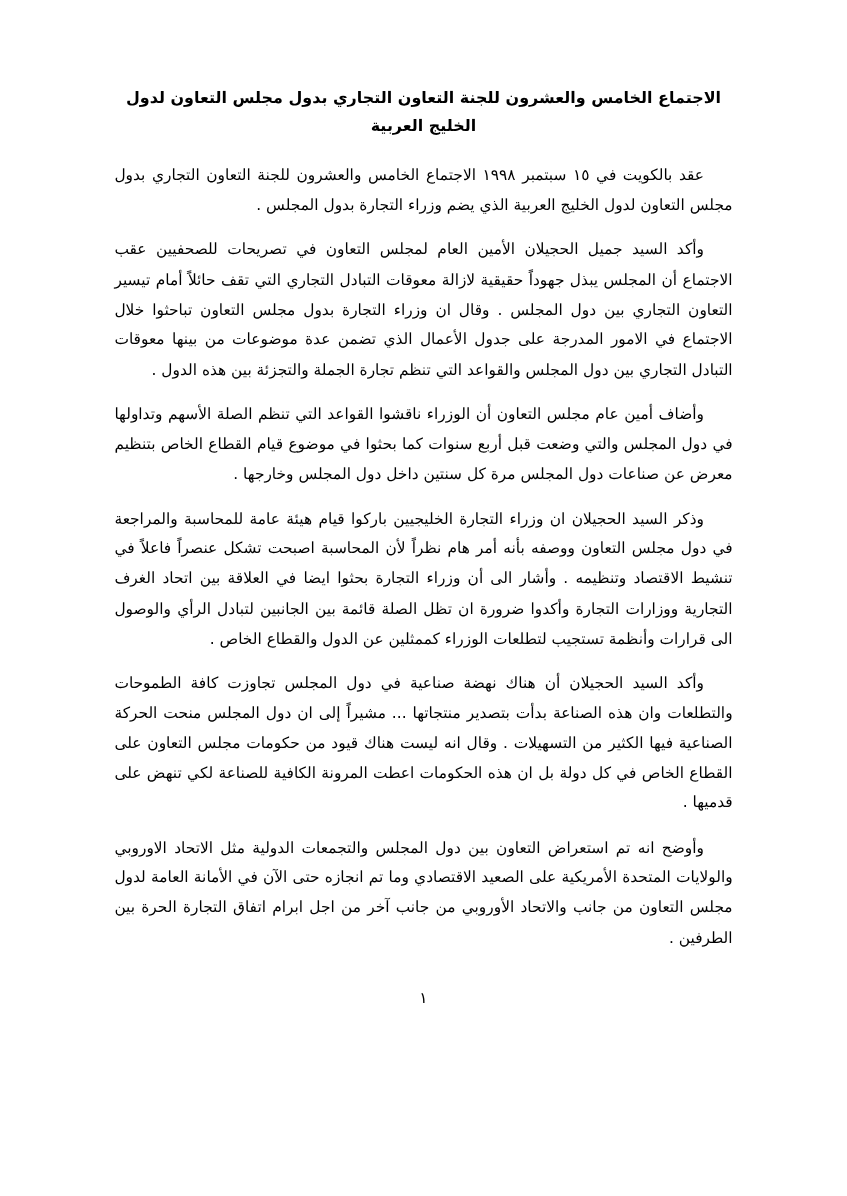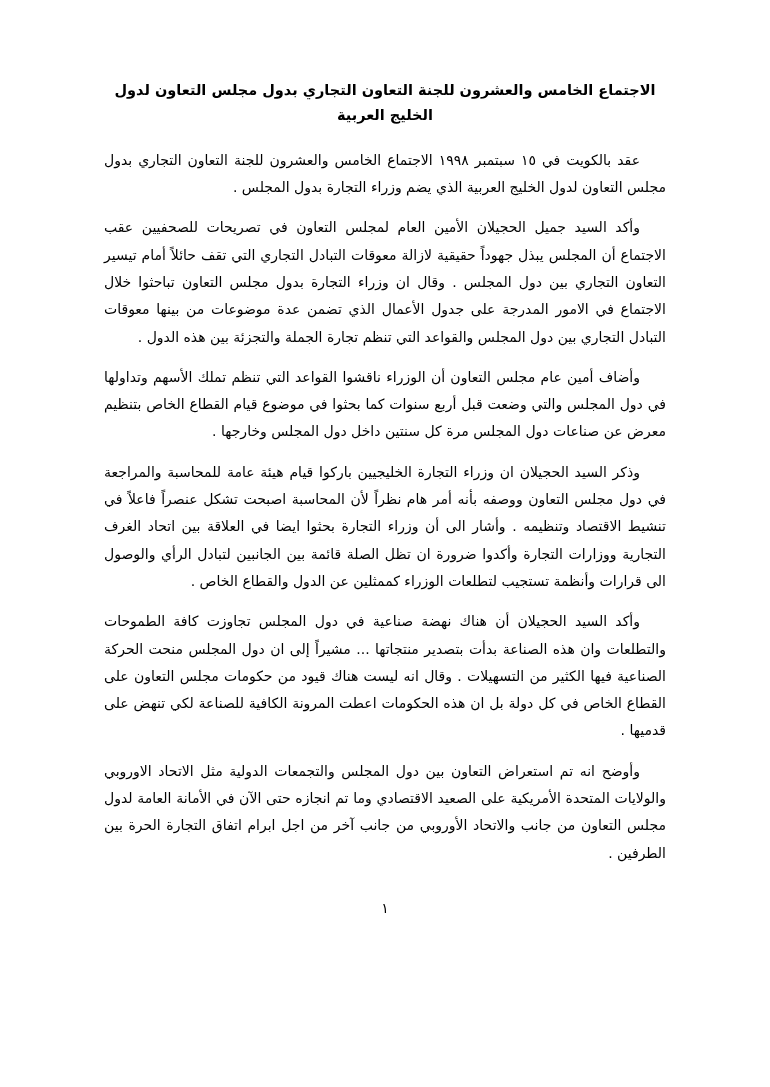--- a/index.html
+++ b/index.html
@@ -64,21 +64,21 @@
 
 <div class="page">
 
   <h1 class="doc-title">
     <span>الاجتماع الخامس والعشرون للجنة التعاون التجاري بدول مجلس التعاون لدول الخليج العربية</span>
   </h1>
 
   <div class="body-text">
     <p class="para">عقد بالكويت في ١٥ سبتمبر ١٩٩٨ الاجتماع الخامس والعشرون للجنة التعاون التجاري بدول مجلس التعاون لدول الخليج العربية الذي يضم وزراء التجارة بدول المجلس .</p>
     <p class="para">وأكد السيد جميل الحجيلان الأمين العام لمجلس التعاون في تصريحات للصحفيين عقب الاجتماع أن المجلس يبذل جهوداً حقيقية لازالة معوقات التبادل التجاري التي تقف حائلاً أمام تيسير التعاون التجاري بين دول المجلس . وقال ان وزراء التجارة بدول مجلس التعاون تباحثوا خلال الاجتماع في الامور المدرجة على جدول الأعمال الذي تضمن عدة موضوعات من بينها معوقات التبادل التجاري بين دول المجلس والقواعد التي تنظم تجارة الجملة والتجزئة بين هذه الدول .</p>
-    <p class="para">وأضاف أمين عام مجلس التعاون أن الوزراء ناقشوا القواعد التي تنظم تملك الأسهم وتداولها في دول المجلس والتي وضعت قبل أربع سنوات كما بحثوا في موضوع قيام القطاع الخاص بتنظيم معرض عن صناعات دول المجلس مرة كل سنتين داخل دول المجلس وخارجها .</p>
+    <p class="para">وأضاف أمين عام مجلس التعاون أن الوزراء ناقشوا القواعد التي تنظم الصلة الأسهم وتداولها في دول المجلس والتي وضعت قبل أربع سنوات كما بحثوا في موضوع قيام القطاع الخاص بتنظيم معرض عن صناعات دول المجلس مرة كل سنتين داخل دول المجلس وخارجها .</p>
     <p class="para">وذكر السيد الحجيلان ان وزراء التجارة الخليجيين باركوا قيام هيئة عامة للمحاسبة والمراجعة في دول مجلس التعاون ووصفه بأنه أمر هام نظراً لأن المحاسبة اصبحت تشكل عنصراً فاعلاً في تنشيط الاقتصاد وتنظيمه . وأشار الى أن وزراء التجارة بحثوا ايضا في العلاقة بين اتحاد الغرف التجارية ووزارات التجارة وأكدوا ضرورة ان تظل الصلة قائمة بين الجانبين لتبادل الرأي والوصول الى قرارات وأنظمة تستجيب لتطلعات الوزراء كممثلين عن الدول والقطاع الخاص .</p>
     <p class="para">وأكد السيد الحجيلان أن هناك نهضة صناعية في دول المجلس تجاوزت كافة الطموحات والتطلعات وان هذه الصناعة بدأت بتصدير منتجاتها ... مشيراً إلى ان دول المجلس منحت الحركة الصناعية فيها الكثير من التسهيلات . وقال انه ليست هناك قيود من حكومات مجلس التعاون على القطاع الخاص في كل دولة بل ان هذه الحكومات اعطت المرونة الكافية للصناعة لكي تنهض على قدميها .</p>
     <p class="para">وأوضح انه تم استعراض التعاون بين دول المجلس والتجمعات الدولية مثل الاتحاد الاوروبي والولايات المتحدة الأمريكية على الصعيد الاقتصادي وما تم انجازه حتى الآن في الأمانة العامة لدول مجلس التعاون من جانب والاتحاد الأوروبي من جانب آخر من اجل ابرام اتفاق التجارة الحرة بين الطرفين .</p>
   </div>
 
   <div class="page-number">١</div>
 
 </div>
 
 </body></html>

